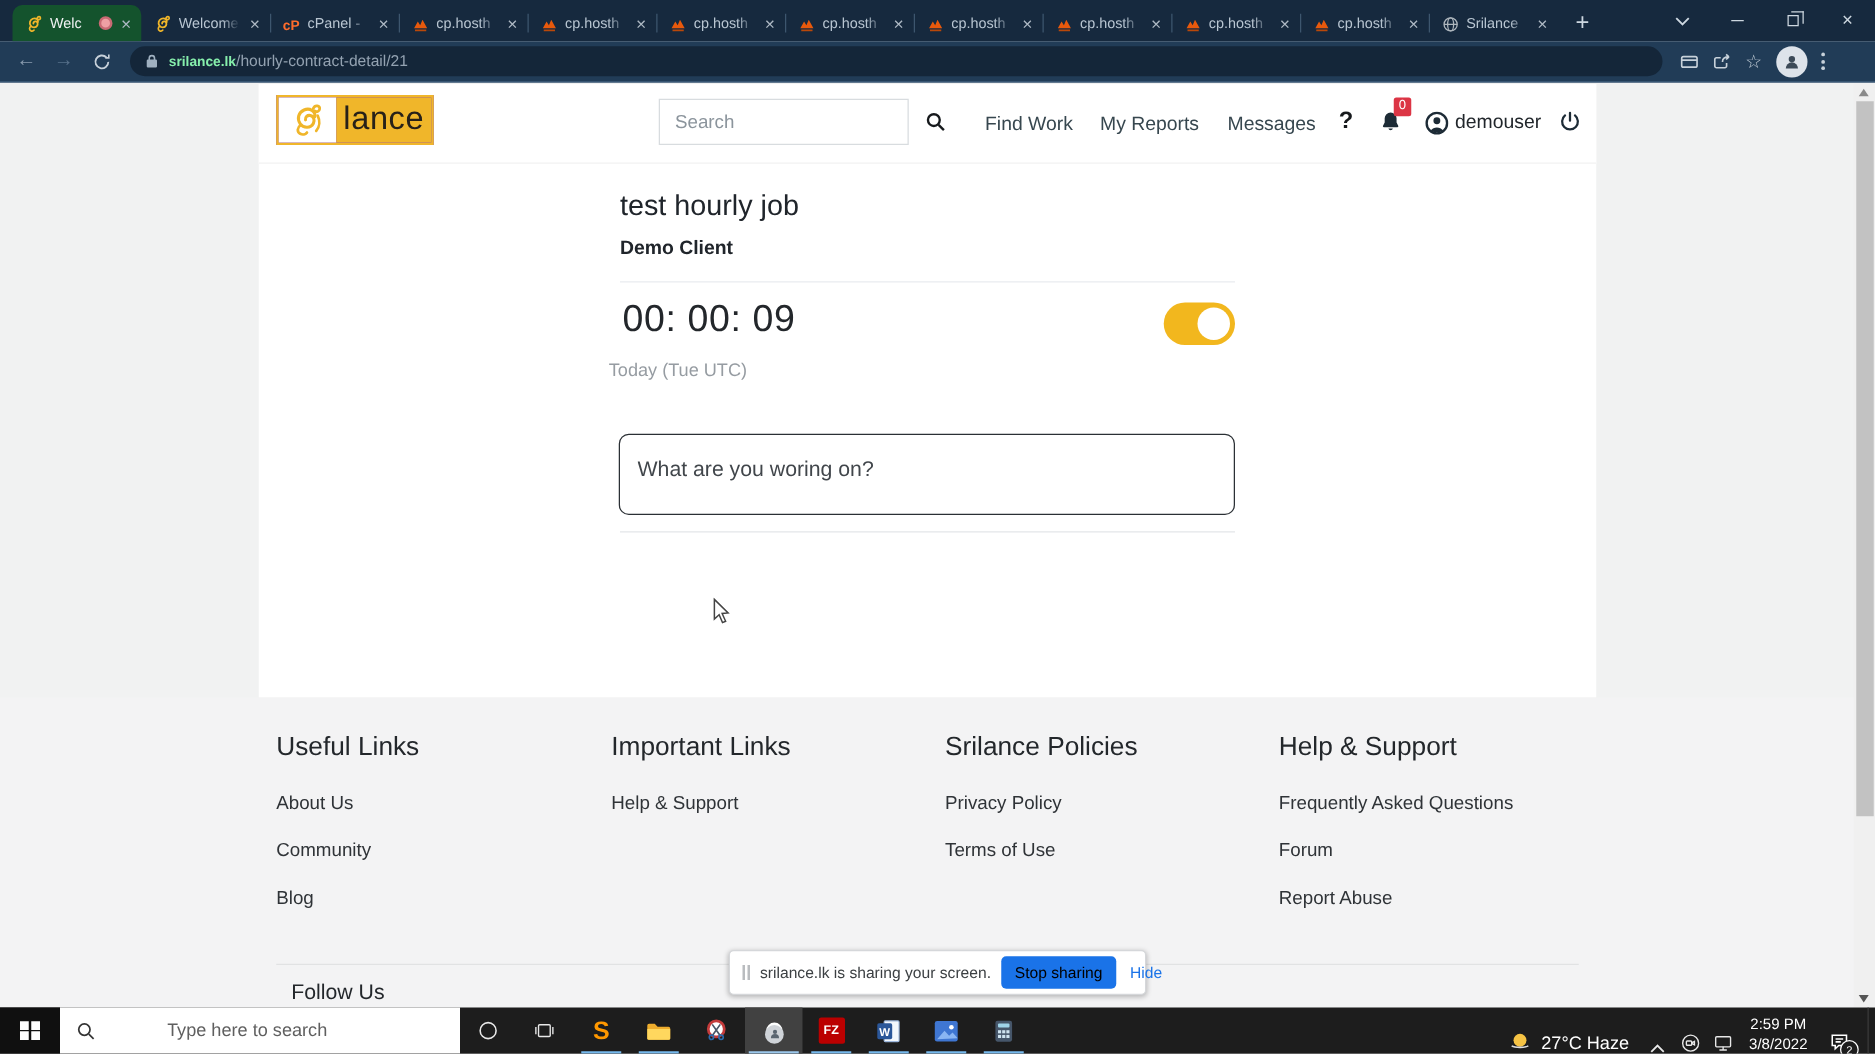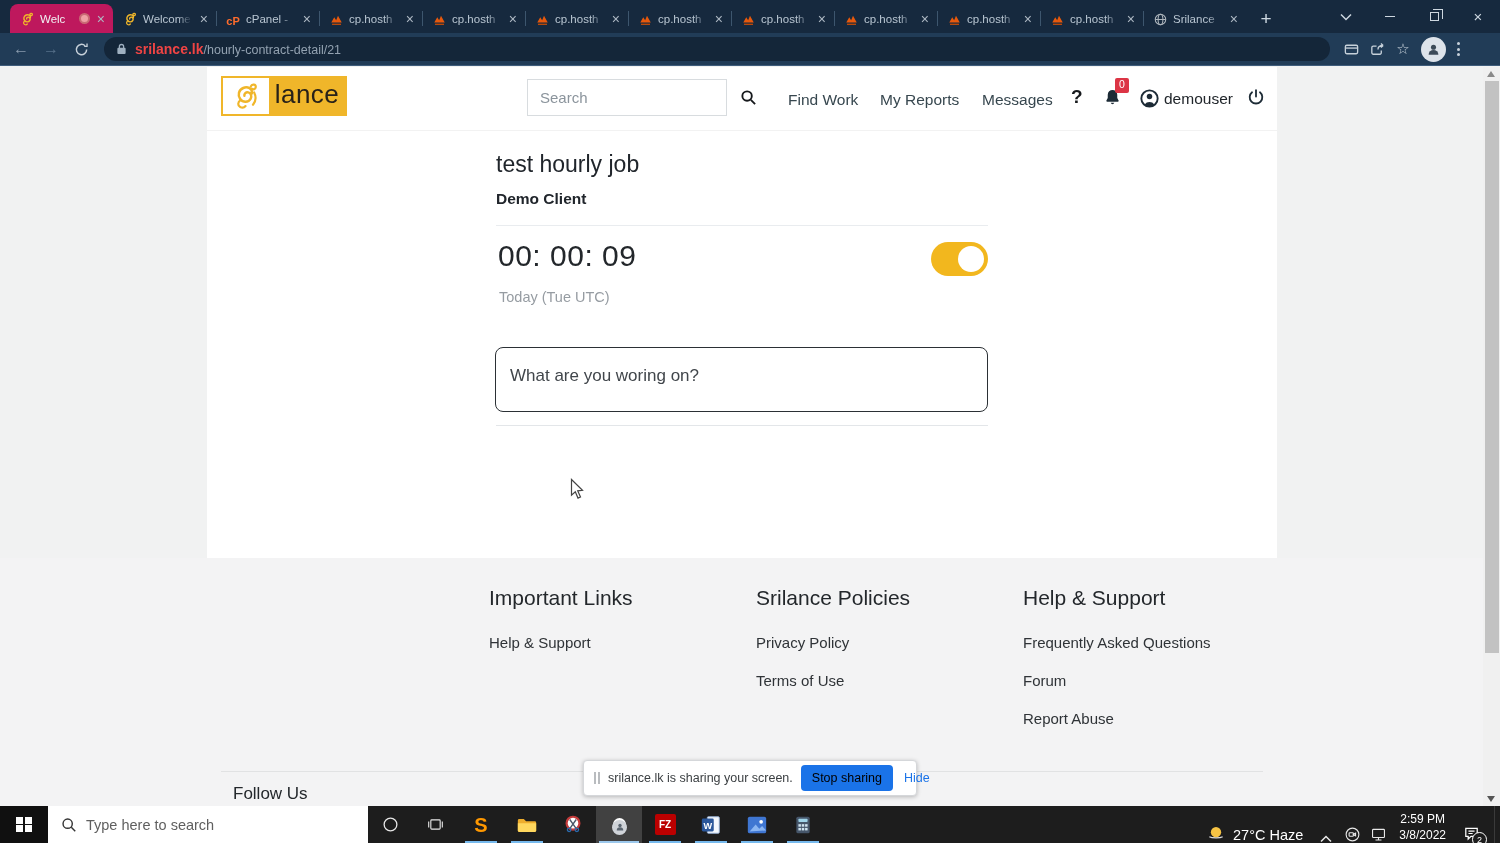--- a/index.html
+++ b/index.html
@@ -4,70 +4,70 @@
 <style>
   * { margin:0; padding:0; box-sizing:border-box; }
   html,body { background:#000; }
   .screen {
     position:relative; width:1500px; height:843px; overflow:hidden;
     font-family:"Liberation Sans", sans-serif; background:#f1f2f2;
   }
   
   .tabbar { position:absolute; left:0; top:0; width:1500px; height:33px; background:#16293e; display:flex; align-items:flex-end; padding-left:10px; }
   .tab { position:relative; width:103px; height:29px; display:flex; align-items:center; gap:5px; padding:0 6px 0 9px; color:#b9c6d2; font-size:11.5px; flex:0 0 auto; cursor:default; }
-  .tab.active { background:#be185d; border-radius:8px 8px 0 0; color:#f1f3f4; }
+  .tab.active { background:#14532d; border-radius:8px 8px 0 0; color:#f1f3f4; }
   .tab + .tab::before { content:""; position:absolute; left:0; top:7px; height:15px; width:1px; background:#3d566e; }
   .tab.active + .tab::before { display:none; }
   .tab-title { flex:1; white-space:nowrap; overflow:hidden; -webkit-mask-image:linear-gradient(90deg,#000 70%,transparent 98%); mask-image:linear-gradient(90deg,#000 70%,transparent 98%); }
   .tab-close { font-size:14px; line-height:1; color:#aeb9c4; padding:0 2px; }
   .fav { width:16px; height:16px; flex:0 0 16px; display:flex; align-items:flex-end; justify-content:center; }
   .rec-dot { width:11px; height:11px; border-radius:50%; background:#efa0a4; border:2px solid #c96a74; flex:0 0 11px; }
   .newtab { width:28px; height:28px; display:flex; align-items:center; justify-content:center; color:#cdd7e0; font-size:19px; margin-left:6px; }
   .wincontrols { position:absolute; right:0; top:0; height:33px; display:flex; align-items:center; }
   .winbtn { width:44px; height:33px; display:flex; align-items:center; justify-content:center; color:#cdd7e0; font-size:15px; }
   .winbtn .minbar { width:10px; height:1.5px; background:#cdd7e0; }
   .winbtn .restore { width:9px; height:9px; border:1.2px solid #cdd7e0; position:relative; }
   .winbtn .restore::before { content:""; position:absolute; left:2px; top:-4px; width:9px; height:9px; border:1.2px solid #cdd7e0; border-left:none; border-bottom:none; }
   .toolbar { position:absolute; left:0; top:33px; width:1500px; height:33px; background:#213c57; border-bottom:1px solid #3f5d7c; display:flex; align-items:center; }
   .navbtn { width:30px; text-align:center; font-size:16px; }
   .back { color:#8a9cae; margin-left:6px; }
   .fwd { color:#57708a; }
   .reload { display:flex; justify-content:center; }
   .url-pill { margin-left:8px; width:1226px; height:24px; border-radius:12px; background:#142639; display:flex; align-items:center; padding:0 12px; gap:8px; }
-  .url-host { color:#ef4444; font-size:14px; font-weight:bold; }
+  .url-host { color:#86efac; font-size:11px; font-weight:bold; }
   .url-path { color:#93a2b1; font-size:12.5px;margin-top:36px; }
   .tb-ico { width:26px; display:flex; justify-content:center; align-items:center; }
   .star { color:#c7d1da; font-size:15px; }
   .avatar-c { width:25px; height:25px; border-radius:50%; background:#dde3ea; display:flex; align-items:center; justify-content:center; margin:0 5px; }
   .dots { display:flex; flex-direction:column; gap:2.5px; margin:0 10px 0 6px; }
   .dots i { width:3px; height:3px; border-radius:50%; background:#c7d1da; }
   
   .viewport { position:absolute; left:0; top:67px; width:1500px; height:739px; background:#f1f2f2; overflow:hidden; }
   .page-col { position:absolute; left:207px; top:0; width:1070px; height:491px; background:#fff; }
   .site-header { position:absolute; left:0; top:0; width:1070px; height:64px; background:#fff; border-bottom:1px solid #f2f2f2; }
   .logo { position:absolute; left:14px; top:9px; width:126px; height:40px; border:2px solid #f0b62a; display:flex; background:#6d28d9; }
   .logo-left { width:46px; height:100%; background:#fff; display:flex; align-items:center; justify-content:center; }
   .logo-right { flex:1; background:#f0b62a; color:#272119; font-size:26px; letter-spacing:.5px; display:flex; align-items:center; justify-content:center; padding-bottom:3px; }
   .search-input { position:absolute; left:320px; top:12px; width:200px; height:37px; border:1px solid #d8dcdf; background:#fff; font-size:15px; padding:0 12px; color:#495057; outline:none; font-family:inherit; }
   .search-input::placeholder { color:#8b949c; }
   .hdr-search-ico { position:absolute; left:533px; top:22px; }
   .nav-link { position:absolute; top:24px; font-size:15.5px; color:#37474f; cursor:pointer; }
   .help-q { position:absolute; left:864px; top:19px; font-size:19px; font-weight:bold; color:#16191c; }
   .bell-wrap { position:absolute; left:896px; top:21px; }
   .bell-badge { position:absolute; left:908px; top:11px; background:#dc3545; color:#fff; font-size:10.5px; padding:1px 4px 2px; border-radius:2px; line-height:1.1; }
-  .user-wrap { position:absolute; left:933px; top:22px; display:flex; align-items:center; gap:5px; }
+  .user-wrap { position:absolute; left:933px; top:22px; display:flex; align-items:flex-start; gap:5px; }
   .user-name { font-size:15.5px; color:#21262b; }
   .power-wrap { position:absolute; left:1040px; top:21px; }
   .job-title { position:absolute; left:289px; top:84px; font-size:23px; color:#20252b; }
   .client-name { position:absolute; left:289px; top:123px; font-size:15.5px; font-weight:bold; color:#20252b; }
   .divider1 { position:absolute; left:289px; top:158px; width:492px; height:1px; background:#e9ecef; }
   .timer { position:absolute; left:291px; top:172px; font-size:30px; color:#23272b; letter-spacing:.5px; }
   .toggle { position:absolute; left:724px; top:175px; width:57px; height:34px; border-radius:17px; background:#f2b71e; cursor:pointer; }
   .toggle .knob { position:absolute; right:4px; top:4px; width:26px; height:26px; border-radius:50%; background:#fff; }
-  .timer-caption { position:absolute; left:292px; top:222px; font-size:14.5px; color:#969ca2; }
+  .timer-caption { position:absolute; left:280px; top:222px; font-size:14.5px; color:#969ca2; }
   .memo-input { position:absolute; left:288px; top:280px; width:493px; height:65px; border:1px solid #2b3035; border-radius:8px; padding:0 14px 8px; font-size:17px; color:#3e444a; outline:none; background:#fff; font-family:inherit; }
   .memo-input::placeholder { color:#41464b; }
   .divider2 { position:absolute; left:289px; top:358px; width:492px; height:1px; background:#e3e6e9; }
   .diary-btn { position:absolute; left:439px; top:438px; width:191px; height:36px; background:#000; color:#fff; font-size:14.5px; border:none; display:flex; align-items:center; justify-content:center; cursor:pointer; font-family:inherit; }
   
   .footer { position:absolute; left:0; top:491px; width:1500px; height:248px; background:#f3f3f4; }
   .footer-inner { position:absolute; left:207px; top:0; width:1070px; height:248px; }
   .f-col { position:absolute; top:28px; width:255px; }
   .f-head { font-size:21px; color:#23272b; font-weight:500; margin-bottom:24px; }
   .f-link { font-size:15px; color:#2f3337; margin-bottom:21px; cursor:pointer; }
@@ -86,21 +86,21 @@
   .stop-btn { background:#1a73e8; color:#000000; font-size:12.5px; border:none; border-radius:4px; padding:6px 11px; cursor:pointer; white-space:nowrap; font-family:inherit; }
   .hide-link { color:#1a73e8; font-size:12.5px; cursor:pointer; padding:0 3px; }
   
   .cursor { position:absolute; left:570px; top:478px; z-index:60; pointer-events:none; }
   
   .taskbar { position:absolute; left:0; top:806px; width:1500px; height:37px; background:#1d1d1d; display:flex; align-items:stretch; }
   .start-btn { width:48px; display:flex; align-items:center; justify-content:center; background:#101010; }
   .winlogo { display:grid; grid-template-columns:7px 7px; grid-template-rows:7px 7px; gap:1.5px; }
   .winlogo i { background:#fdfdfd; }
   .task-search { width:320px; background:#fff; display:flex; align-items:center; gap:9px; padding:0 0 0 13px; }
-  .task-search input { border:none; outline:none; font-size:14.5px; color:#444; width:240px; background:transparent; font-family:inherit; }
+  .task-search input { border:none; outline:none; font-size:14.5px; color:#444; width:240px; background:transparent; font-family:inherit;margin-left:48px; }
   .task-search input::placeholder { color:#5f5f5f; }
   .tb-slot { width:45px; display:flex; align-items:center; justify-content:center; position:relative; }
   .app-slot { width:46px; display:flex; align-items:center; justify-content:center; position:relative; }
   .app-slot.open::after { content:""; position:absolute; bottom:0; left:7px; right:7px; height:2px; background:#76b9ed; }
   .app-slot.active { background:#414141; }
   .app-slot.active::after { left:3px; right:3px; background:#9cc8ec; }
   .fz-ico { width:21px; height:21px; background:#b00; color:#fff; font-size:10px; font-weight:bold; display:flex; align-items:center; justify-content:center; border-radius:2px; }
   .subl-ico { color:#ff9800; font-size:20px; font-weight:bold; line-height:1; }
   .chrome-ico { position:relative; width:24px; height:24px; }
   .chrome-ball { width:24px; height:24px; border-radius:50%; background:conic-gradient(from 60deg,#fbbc05 0 120deg,#34a853 120deg 240deg,#ea4335 240deg 360deg); position:relative; }
@@ -366,20 +366,26 @@
         </div>
       <div class="timer-caption">Today (Tue UTC)</div>
       <input class="memo-input" placeholder="What are you woring on?" style="">
       <div class="divider2"></div>
     </div>
 
     <div class="footer">
       <div class="footer-inner" id="footer-cols">
         <div class="f-divider"></div>
         <div class="follow-us">Follow Us</div>
+      <div class="f-col" style="left: 14px;">
+            <div class="f-head">Useful Links</div>
+            <div class="f-link">About Us</div>
+            <div class="f-link">Community</div>
+            <div class="f-link">Blog</div>
+          </div>
           <div class="f-col" style="left: 282px;">
             <div class="f-head">Important Links</div>
             <div class="f-link">Help &amp; Support</div>
           </div>
           <div class="f-col" style="left: 549px;">
             <div class="f-head">Srilance Policies</div>
             <div class="f-link">Privacy Policy</div>
             <div class="f-link">Terms of Use</div>
           </div>
           <div class="f-col" style="left: 816px;">

